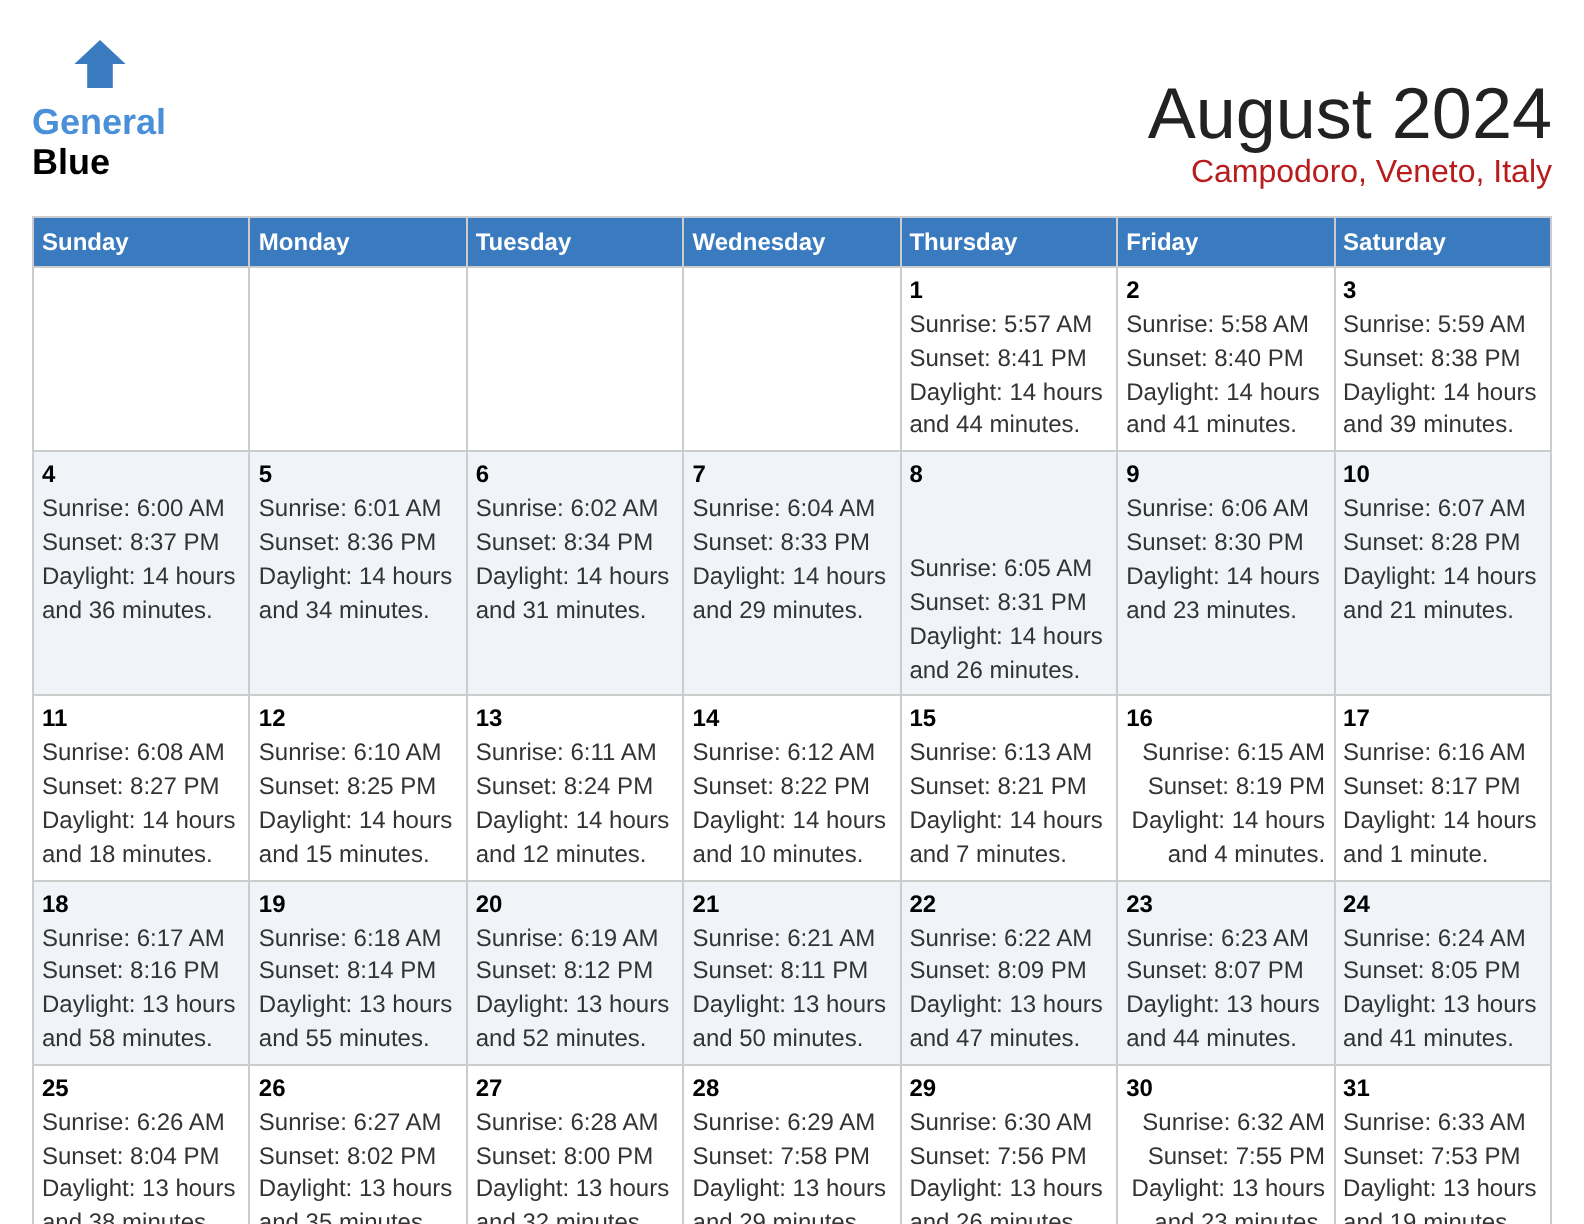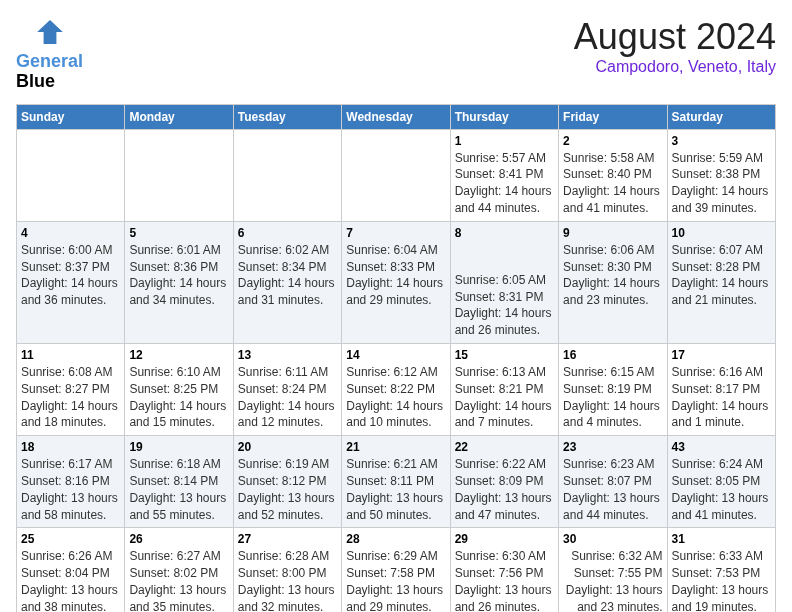--- a/index.html
+++ b/index.html
@@ -30,29 +30,30 @@
     }
     .logo-text span {
       color: #4a90d9;
     }
     .logo-icon {
       width: 32px;
       height: 32px;
     }
     .title-area {
       text-align: right;
+      margin-top: 20px;
     }
     .main-title {
       font-size: 36px;
       font-weight: normal;
       color: #222;
     }
     .subtitle {
       font-size: 16px;
-      color: #6d28d9;
+      color: #b91c1c;
     }
     table {
       width: 100%;
       border-collapse: collapse;
       font-size: 11px;
     }
     th {
       background-color: #3a7abf;
       color: #fff;
       padding: 5px 4px;
@@ -229,21 +230,21 @@
         </td>
         <td>
           <span class="day-number">15</span>
           <div class="day-info" style="white-space: pre-line;">Sunrise: 6:13 AM
 Sunset: 8:21 PM
 Daylight: 14 hours
 and 7 minutes.</div>
         </td>
         <td>
           <span class="day-number">16</span>
-          <div class="day-info" style="white-space: pre-line;">Sunrise: 6:15 AM
+          <div class="day-info" style="white-space: pre-line; text-align: right;">Sunrise: 6:15 AM
 Sunset: 8:19 PM
 Daylight: 14 hours
 and 4 minutes.</div>
         </td>
         <td>
           <span class="day-number">17</span>
           <div class="day-info" style="white-space: pre-line;">Sunrise: 6:16 AM
 Sunset: 8:17 PM
 Daylight: 14 hours
 and 1 minute.</div>
@@ -286,21 +287,21 @@
 and 47 minutes.</div>
         </td>
         <td>
           <span class="day-number">23</span>
           <div class="day-info" style="white-space: pre-line;">Sunrise: 6:23 AM
 Sunset: 8:07 PM
 Daylight: 13 hours
 and 44 minutes.</div>
         </td>
         <td>
-          <span class="day-number">43</span>
+          <span class="day-number">24</span>
           <div class="day-info" style="white-space: pre-line;">Sunrise: 6:24 AM
 Sunset: 8:05 PM
 Daylight: 13 hours
 and 41 minutes.</div>
         </td>
       </tr>
       <tr>
         <td>
           <span class="day-number">25</span>
           <div class="day-info" style="white-space: pre-line;">Sunrise: 6:26 AM

